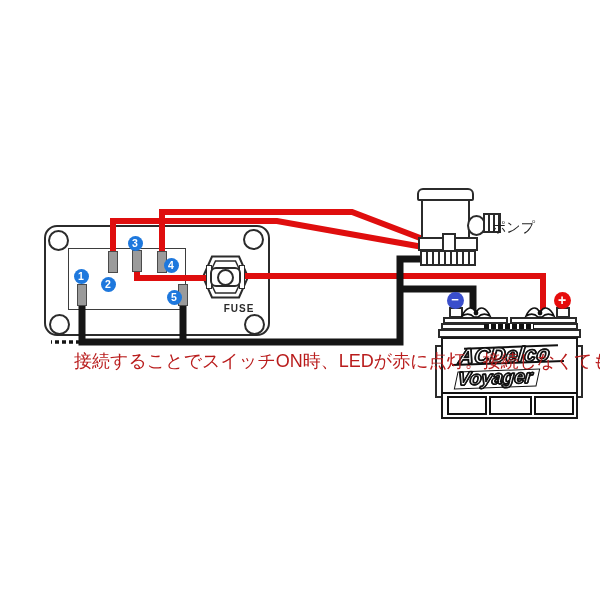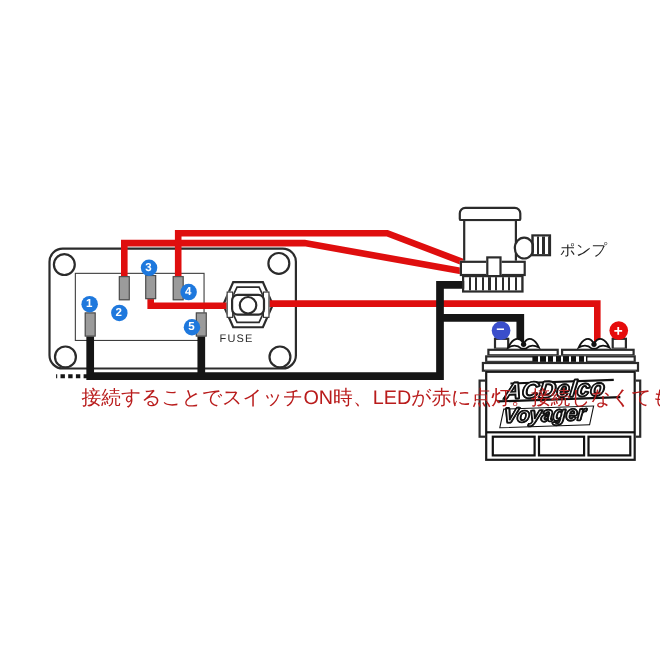--- a/index.html
+++ b/index.html
@@ -53,21 +53,21 @@
 
     <polyline points="400,289 473,289 473,311" fill="none" stroke="#151515" stroke-width="7"></polyline>
 
     <line x1="80" y1="342" x2="51" y2="342" stroke="#151515" stroke-width="3.5" stroke-dasharray="4 3"></line>
   </svg>
 
   <div class="abs z3" style="left:206px;top:265px;width:6px;height:24px;border:1.5px solid #2b2b2b;background:#fff;"></div>
   <div class="abs z3" style="left:239px;top:265px;width:6px;height:24px;border:1.5px solid #2b2b2b;background:#fff;"></div>
   <div class="abs outl z3" style="left:210px;top:267px;width:31px;height:20px;border-radius:6px;"></div>
   <div class="abs outl z3" style="left:217px;top:268.5px;width:17px;height:17px;border-radius:50%;"></div>
-  <div class="abs txt z5" style="left:194px;top:303px;width:42px;text-align:center;font-size:10px;font-weight:normal;letter-spacing:1px;color:#2a2a2a;">FUSE</div>
+  <div class="abs txt z5" style="left:218px;top:303px;width:42px;text-align:center;font-size:10px;font-weight:bold;letter-spacing:1px;color:#2a2a2a;">FUSE</div>
 
   <div class="abs term z3" style="left:77px;top:284px;"></div>
   <div class="abs term z3" style="left:108px;top:251px;"></div>
   <div class="abs term z3" style="left:132px;top:250px;"></div>
   <div class="abs term z3" style="left:157px;top:251px;"></div>
   <div class="abs term z3" style="left:178px;top:284px;"></div>
 
   <div class="abs badge z5" style="left:73.5px;top:268.5px;">1</div>
   <div class="abs badge z5" style="left:100.5px;top:276.5px;">2</div>
   <div class="abs badge z5" style="left:127.5px;top:235.5px;">3</div>
@@ -114,16 +114,16 @@
     </g>
     <g transform="translate(540,313)">
       <path d="M -14 3 C -10 -6 -4 -7 -1 -2 L 1 -2 C 4 -7 10 -6 14 3 C 9 0 5 1 2 4 L -2 4 C -5 1 -9 0 -14 3 Z" fill="#fff" stroke="#111" stroke-width="1.6"></path>
       <circle cx="0" cy="0" r="2.4" fill="#111"></circle>
     </g>
   </svg>
 
   <div class="abs pole z5" style="left:446.5px;top:291.5px;background:#3a4ecb;">−</div>
   <div class="abs pole z5" style="left:553.5px;top:291.5px;background:#e60c0c;font-size:14px;">+</div>
 
-  <div class="abs txt z5" style="left:509px;top:219px;font-size:14px;">ポンプ</div>
+  <div class="abs txt z5" style="left:492px;top:219px;font-size:14px;">ポンプ</div>
   <div class="abs txt z5" style="left:42px;top:349px;font-size:18px;color:#b91c1c;margin-left:32px;">接続することでスイッチON時、LEDが赤に点灯。接続しなくても使用可能。</div>
 
 </div>
 
 </body></html>

